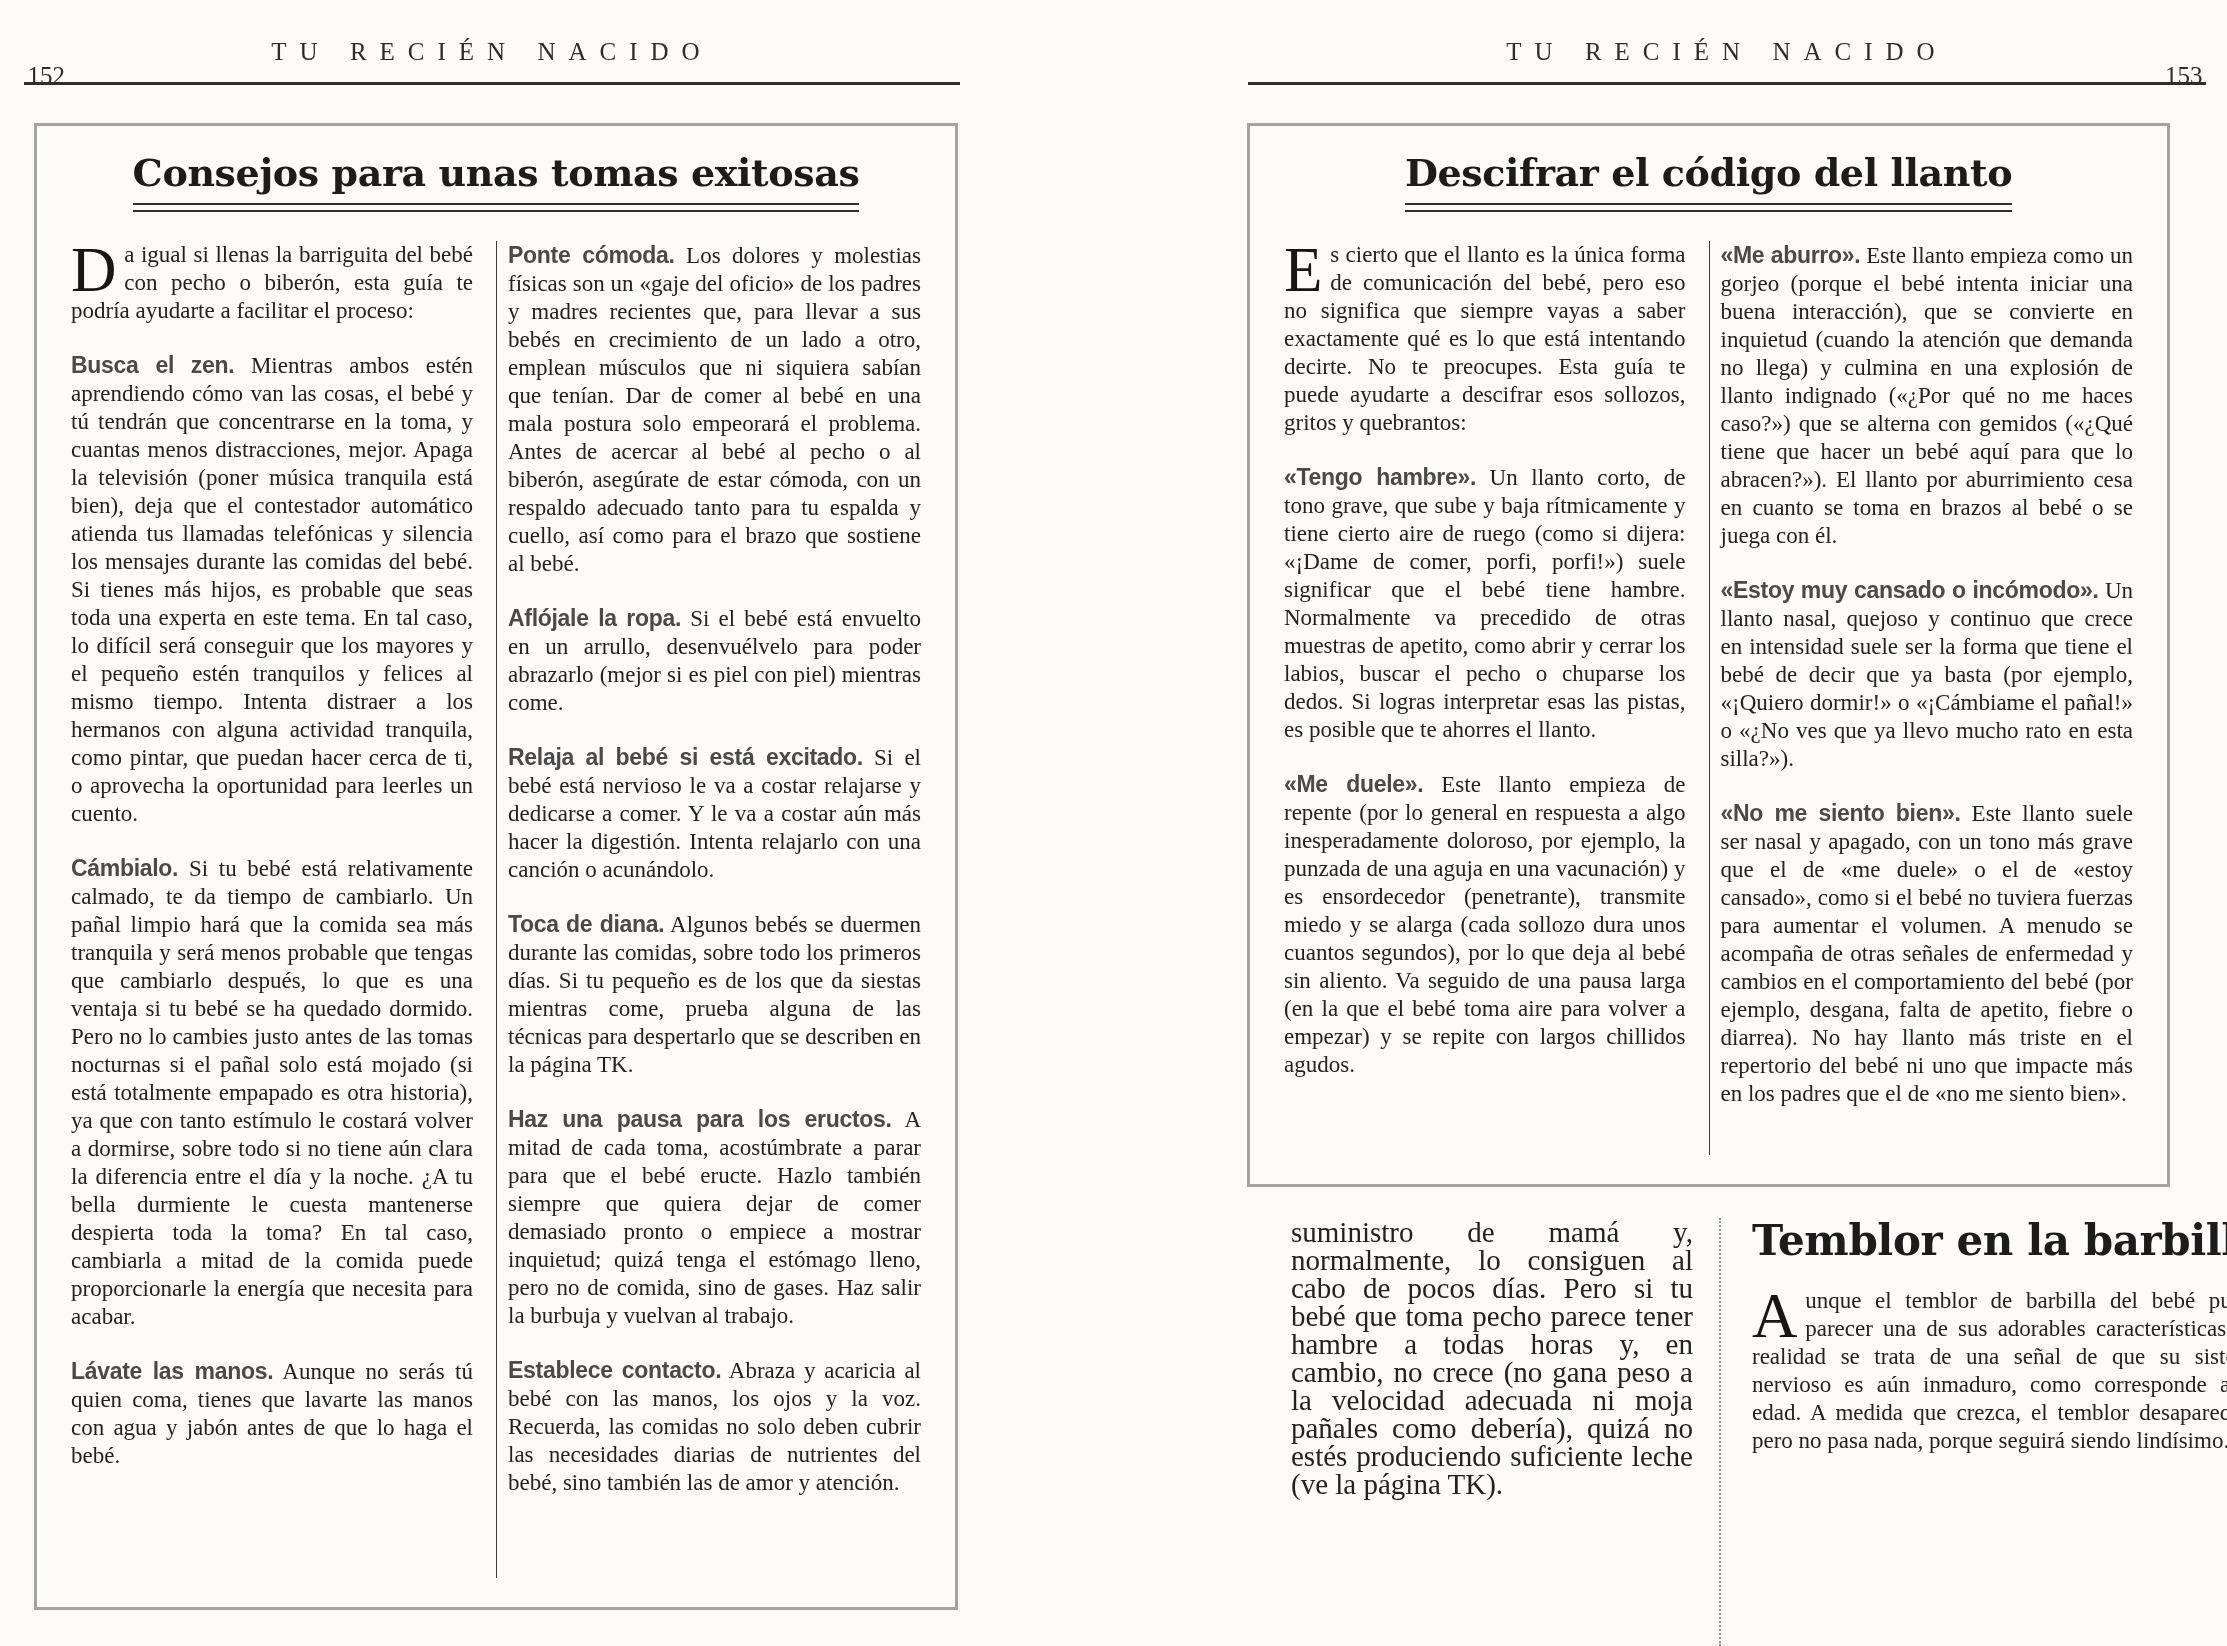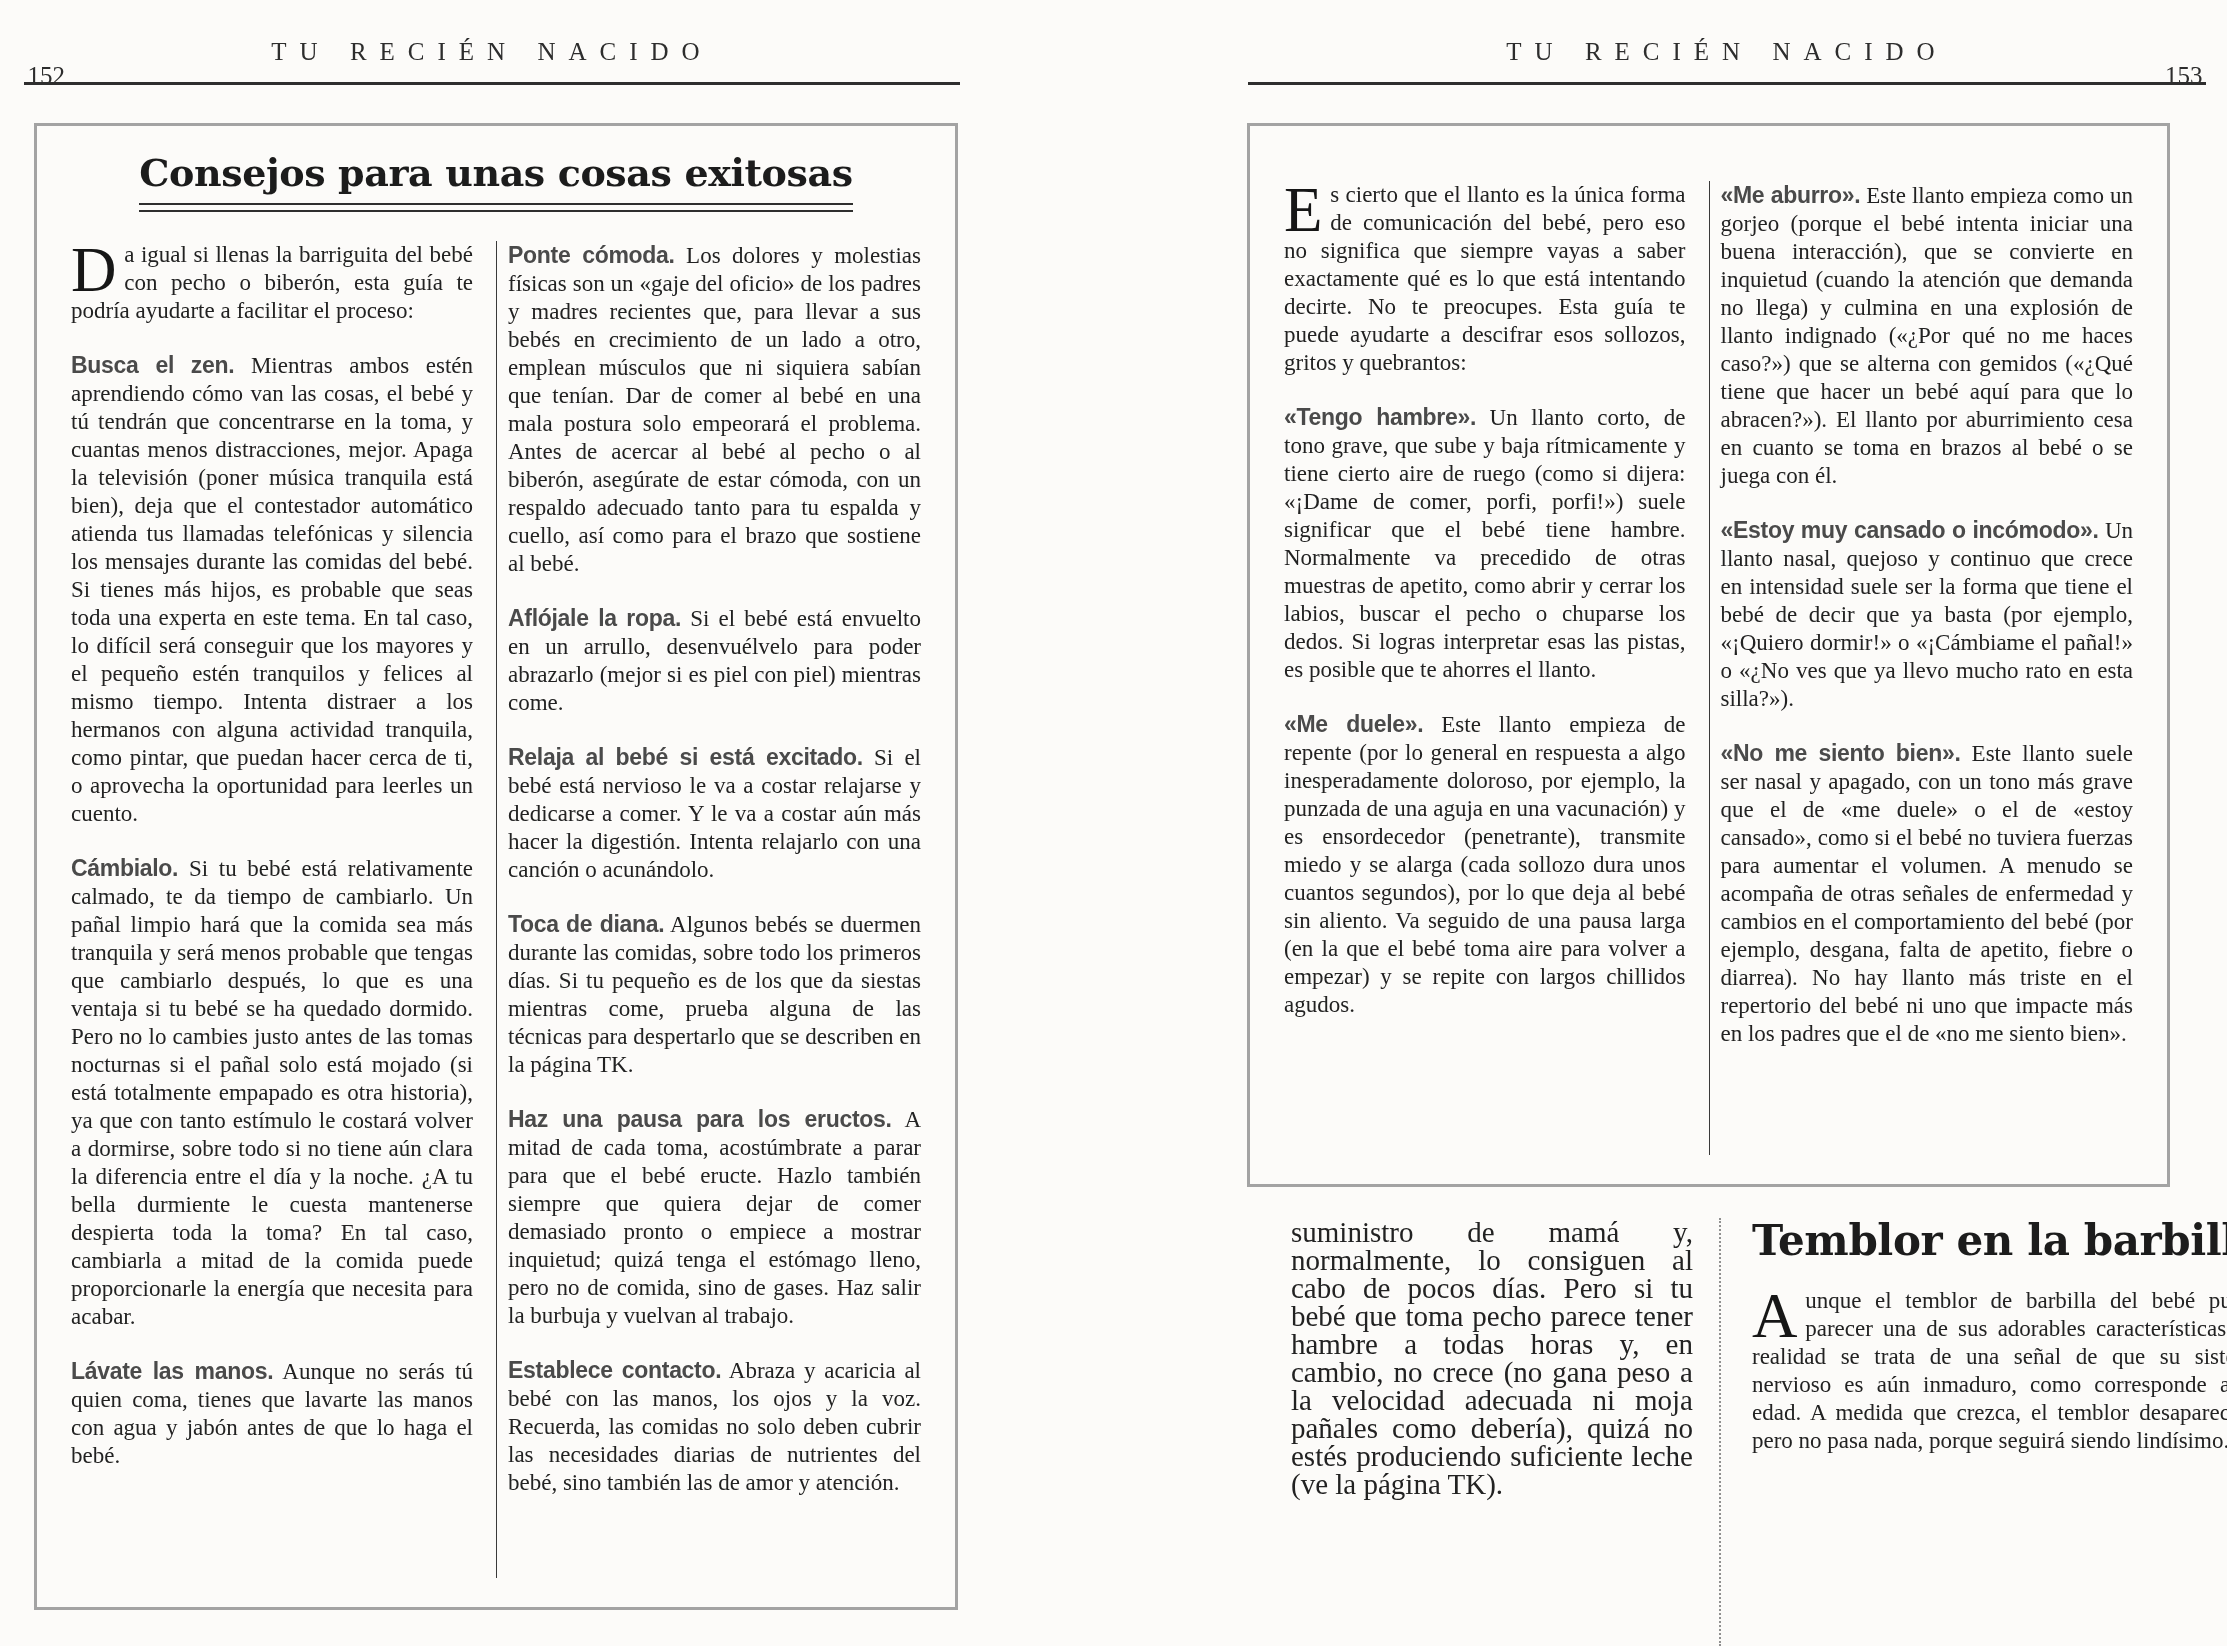--- a/index.html
+++ b/index.html
@@ -98,21 +98,21 @@
 
   <div class="page-header" style="left:1248px; width:958px;">
     <span class="running-title">TU RECIÉN NACIDO</span>
     <span class="page-num pn-right">153</span>
   </div>
   <div class="header-rule" style="left:1248px; width:958px;"></div>
 
   <div class="tip-box" style="left:34px; top:123px; width:924px; height:1487px;">
     <div class="box-title-wrap">
       <div class="box-title-inner">
-        <div class="box-title">Consejos para unas cosas exitosas</div>
+        <div class="box-title">Consejos para unas tomas exitosas</div>
         <div class="double-rule"></div>
       </div>
     </div>
     <div class="box-columns">
       <div class="bcol first">
         <p class="entry"><span class="dropcap">D</span><span>a igual si llenas la barriguita del bebé con pecho o biberón, esta guía te podría ayudarte a facilitar el proceso:</span></p>
         <p class="entry gap"><span class="lead">Busca el zen.</span> <span>Mientras ambos estén aprendiendo cómo van las cosas, el bebé y tú tendrán que concentrarse en la toma, y cuantas menos distracciones, mejor. Apaga la televisión (poner música tranquila está bien), deja que el contestador automático atienda tus llamadas telefónicas y silencia los mensajes durante las comidas del bebé. Si tienes más hijos, es probable que seas toda una experta en este tema. En tal caso, lo difícil será conseguir que los mayores y el pequeño estén tranquilos y felices al mismo tiempo. Intenta distraer a los hermanos con alguna actividad tranquila, como pintar, que puedan hacer cerca de ti, o aprovecha la oportunidad para leerles un cuento.</span></p>
         <p class="entry gap"><span class="lead">Cámbialo.</span> <span>Si tu bebé está relativamente calmado, te da tiempo de cambiarlo. Un pañal limpio hará que la comida sea más tranquila y será menos probable que tengas que cambiarlo después, lo que es una ventaja si tu bebé se ha quedado dormido. Pero no lo cambies justo antes de las tomas nocturnas si el pañal solo está mojado (si está totalmente empapado es otra historia), ya que con tanto estímulo le costará volver a dormirse, sobre todo si no tiene aún clara la diferencia entre el día y la noche. ¿A tu bella durmiente le cuesta mantenerse despierta toda la toma? En tal caso, cambiarla a mitad de la comida puede proporcionarle la energía que necesita para acabar.</span></p>
         <p class="entry gap"><span class="lead">Lávate las manos.</span> <span>Aunque no serás tú quien coma, tienes que lavarte las manos con agua y jabón antes de que lo haga el bebé.</span></p>
       </div>
@@ -121,20 +121,26 @@
         <p class="entry gap"><span class="lead">Aflójale la ropa.</span> <span>Si el bebé está envuelto en un arrullo, desenvuélvelo para poder abrazarlo (mejor si es piel con piel) mientras come.</span></p>
         <p class="entry gap"><span class="lead">Relaja al bebé si está excitado.</span> <span>Si el bebé está nervioso le va a costar relajarse y dedicarse a comer. Y le va a costar aún más hacer la digestión. Intenta relajarlo con una canción o acunándolo.</span></p>
         <p class="entry gap"><span class="lead">Toca de diana.</span> <span>Algunos bebés se duermen durante las comidas, sobre todo los primeros días. Si tu pequeño es de los que da siestas mientras come, prueba alguna de las técnicas para despertarlo que se describen en la página TK.</span></p>
         <p class="entry gap"><span class="lead">Haz una pausa para los eructos.</span> <span>A mitad de cada toma, acostúmbrate a parar para que el bebé eructe. Hazlo también siempre que quiera dejar de comer demasiado pronto o empiece a mostrar inquietud; quizá tenga el estómago lleno, pero no de comida, sino de gases. Haz salir la burbuja y vuelvan al trabajo.</span></p>
         <p class="entry gap"><span class="lead">Establece contacto.</span> <span>Abraza y acaricia al bebé con las manos, los ojos y la voz. Recuerda, las comidas no solo deben cubrir las necesidades diarias de nutrientes del bebé, sino también las de amor y atención.</span></p>
       </div>
     </div>
   </div>
 
   <div class="tip-box" style="left:1247px; top:123px; width:923px; height:1064px;">
+    <div class="box-title-wrap">
+      <div class="box-title-inner">
+        <div class="box-title">Descifrar el código del llanto</div>
+        <div class="double-rule"></div>
+      </div>
+    </div>
     <div class="box-columns">
       <div class="bcol first">
         <p class="entry"><span class="dropcap">E</span><span>s cierto que el llanto es la única forma de comunicación del bebé, pero eso no significa que siempre vayas a saber exactamente qué es lo que está intentando decirte. No te preocupes. Esta guía te puede ayudarte a descifrar esos sollozos, gritos y quebrantos:</span></p>
         <p class="entry gap"><span class="lead">«Tengo hambre».</span> <span>Un llanto corto, de tono grave, que sube y baja rítmicamente y tiene cierto aire de ruego (como si dijera: «¡Dame de comer, porfi, porfi!») suele significar que el bebé tiene hambre. Normalmente va precedido de otras muestras de apetito, como abrir y cerrar los labios, buscar el pecho o chuparse los dedos. Si logras interpretar esas las pistas, es posible que te ahorres el llanto.</span></p>
         <p class="entry gap"><span class="lead">«Me duele».</span> <span>Este llanto empieza de repente (por lo general en respuesta a algo inesperadamente doloroso, por ejemplo, la punzada de una aguja en una vacunación) y es ensordecedor (penetrante), transmite miedo y se alarga (cada sollozo dura unos cuantos segundos), por lo que deja al bebé sin aliento. Va seguido de una pausa larga (en la que el bebé toma aire para volver a empezar) y se repite con largos chillidos agudos.</span></p>
       </div>
       <div class="bcol second">
         <p class="entry"><span class="lead">«Me aburro».</span> <span>Este llanto empieza como un gorjeo (porque el bebé intenta iniciar una buena interacción), que se convierte en inquietud (cuando la atención que demanda no llega) y culmina en una explosión de llanto indignado («¿Por qué no me haces caso?») que se alterna con gemidos («¿Qué tiene que hacer un bebé aquí para que lo abracen?»). El llanto por aburrimiento cesa en cuanto se toma en brazos al bebé o se juega con él.</span></p>
         <p class="entry gap"><span class="lead">«Estoy muy cansado o incómodo».</span> <span>Un llanto nasal, quejoso y continuo que crece en intensidad suele ser la forma que tiene el bebé de decir que ya basta (por ejemplo, «¡Quiero dormir!» o «¡Cámbiame el pañal!» o «¿No ves que ya llevo mucho rato en esta silla?»).</span></p>
         <p class="entry gap"><span class="lead">«No me siento bien».</span> <span>Este llanto suele ser nasal y apagado, con un tono más grave que el de «me duele» o el de «estoy cansado», como si el bebé no tuviera fuerzas para aumentar el volumen. A menudo se acompaña de otras señales de enfermedad y cambios en el comportamiento del bebé (por ejemplo, desgana, falta de apetito, fiebre o diarrea). No hay llanto más triste en el repertorio del bebé ni uno que impacte más en los padres que el de «no me siento bien».</span></p>

